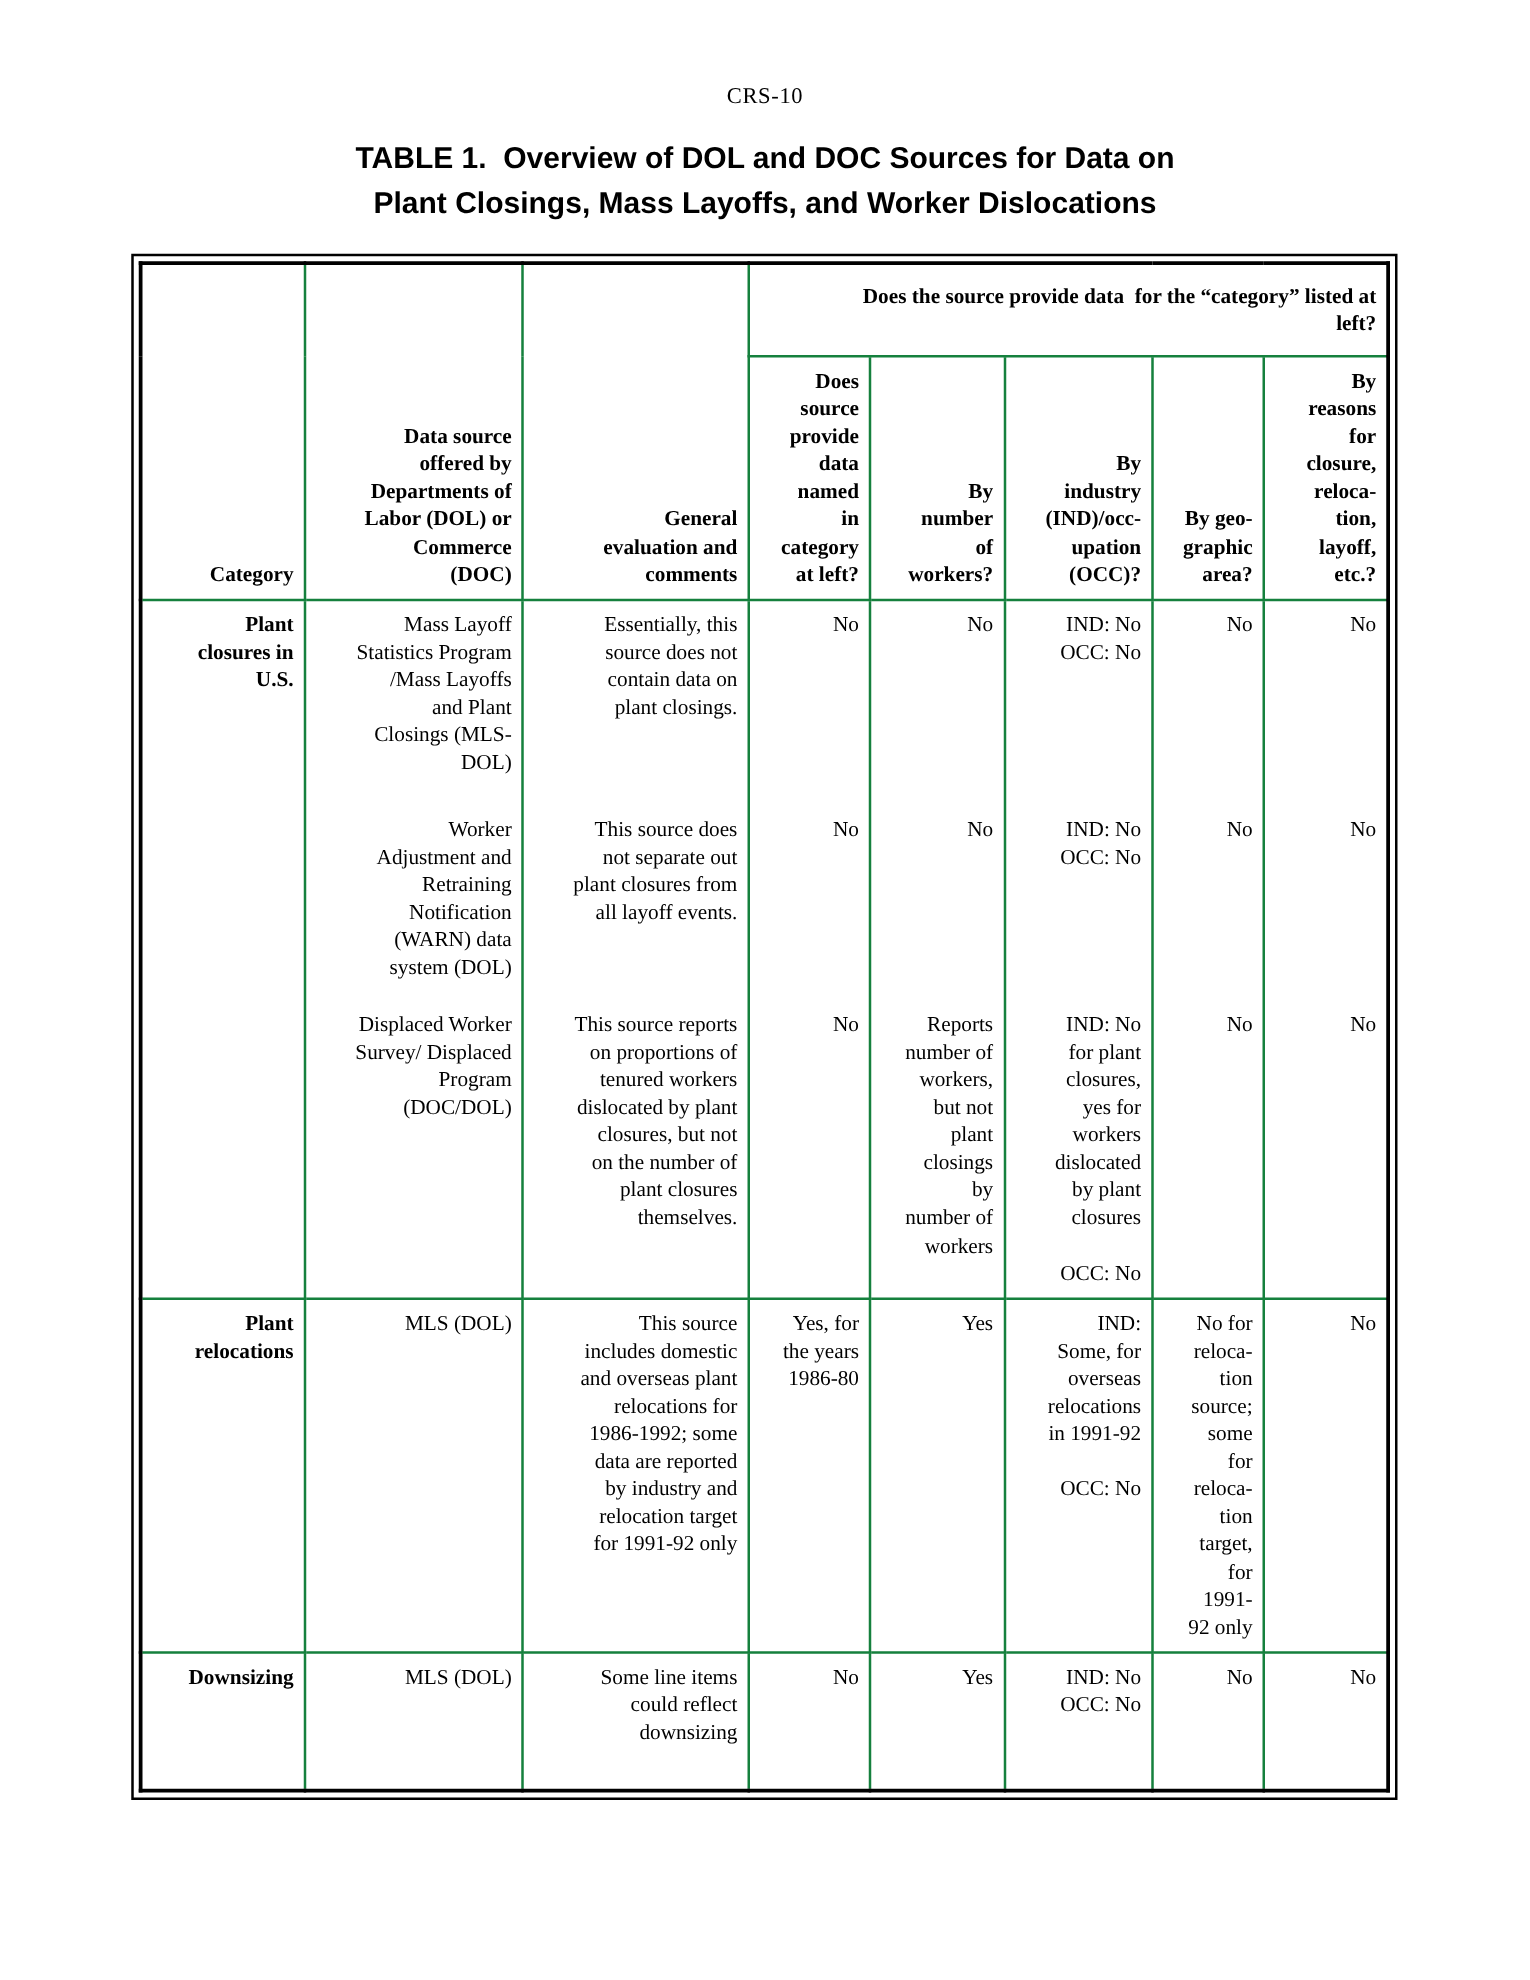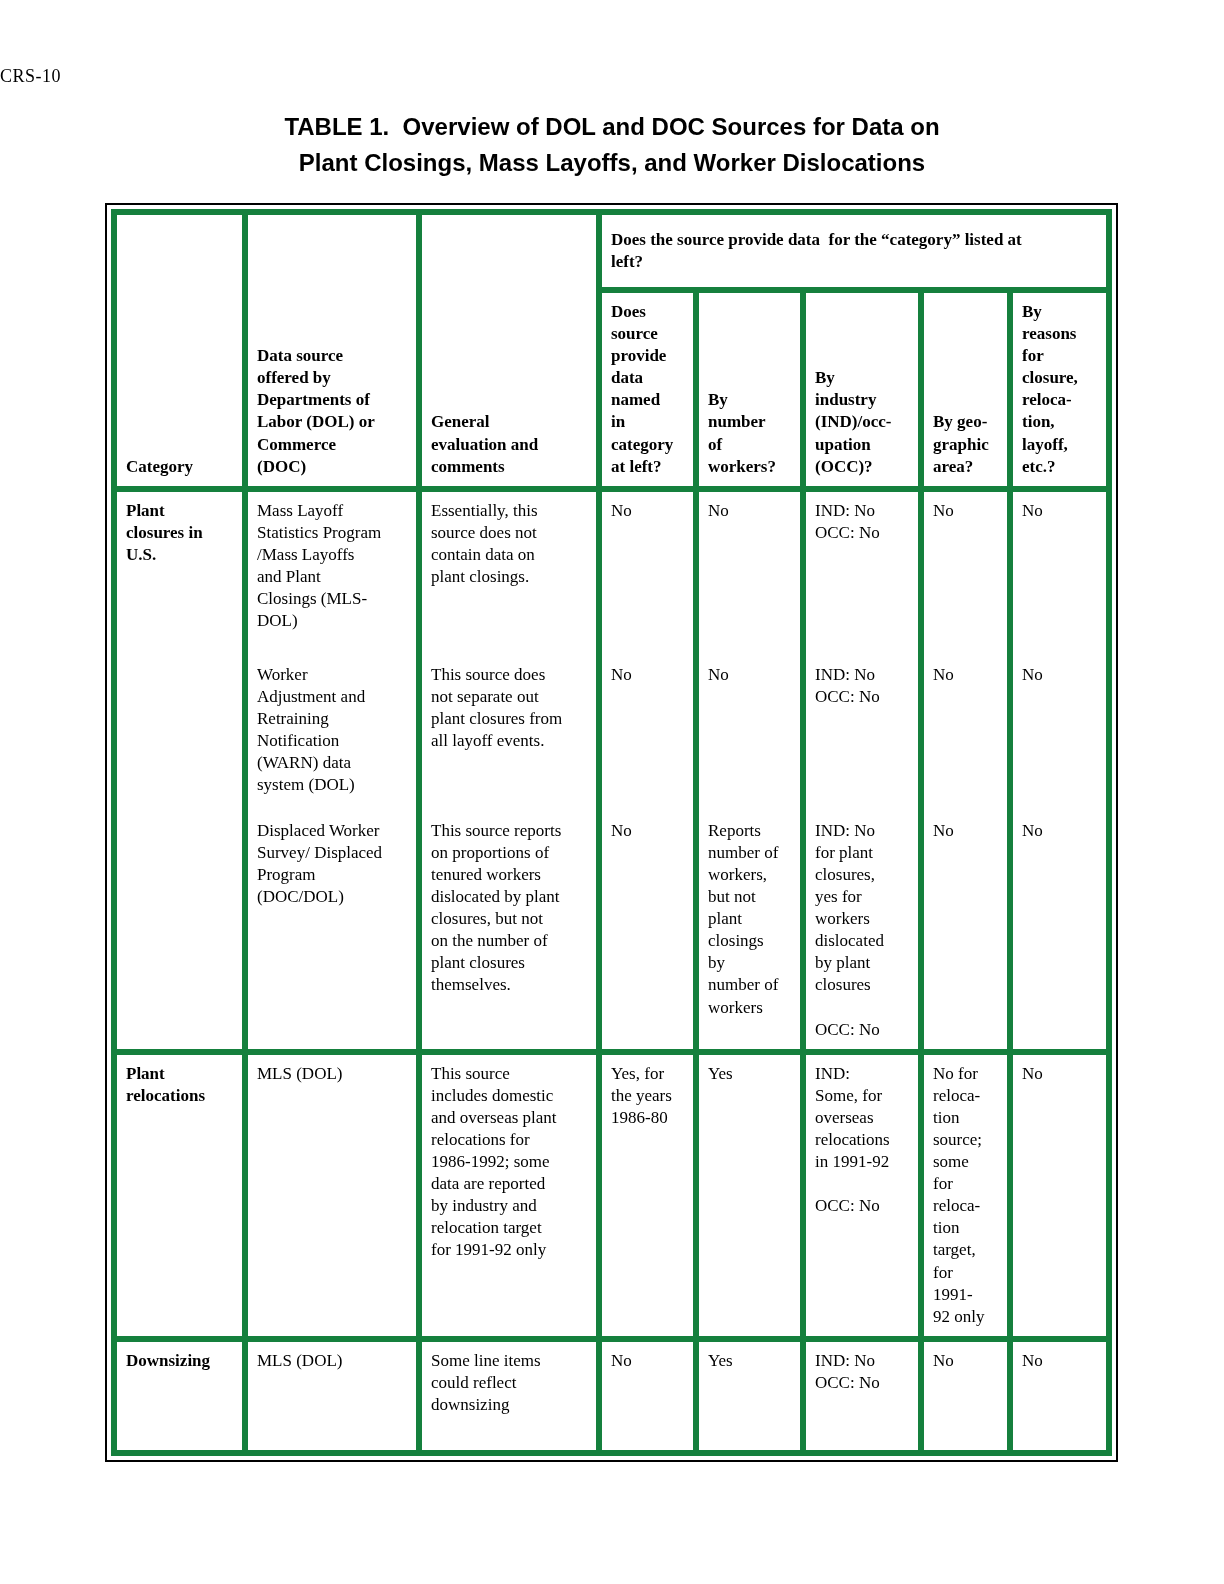--- a/index.html
+++ b/index.html
@@ -4,21 +4,21 @@
 <style>
   html, body { margin: 0; padding: 0; }
   body {
     width: 1224px; height: 1584px;
     background: #ffffff; color: #000000;
     font-family: "Liberation Serif", serif;
     position: relative;
   }
   .page-num {
     padding-top: 66px;
-    text-align: left;
+    text-align: center;
     font-size: 18px;
     letter-spacing: 0.5px;
   }
   .doc-title {
     margin-top: 22px;
     text-align: center;
     font-family: "Liberation Sans", sans-serif;
     font-weight: bold;
     font-size: 24px;
     line-height: 1.5;
@@ -30,25 +30,25 @@
     border: 2px solid #000;
     padding: 4px;
   }
   table.src-table {
     border-collapse: collapse;
     table-layout: fixed;
     width: 100%;
     border: 3px solid #000;
   }
   .src-table th, .src-table td {
-    border: 6px solid #15803d;
+    border: 2px solid #15803d;
     padding: 8px 8px 8px 9px;
     font-size: 17px;
     line-height: 1.3;
-    text-align: left;
+    text-align: right;
     overflow: hidden;
   }
   .src-table th {
     font-weight: bold;
     vertical-align: bottom;
     white-space: pre-wrap;
   }
   .src-table td { vertical-align: top; font-weight: normal; }
   th.span-q {
     vertical-align: middle;

